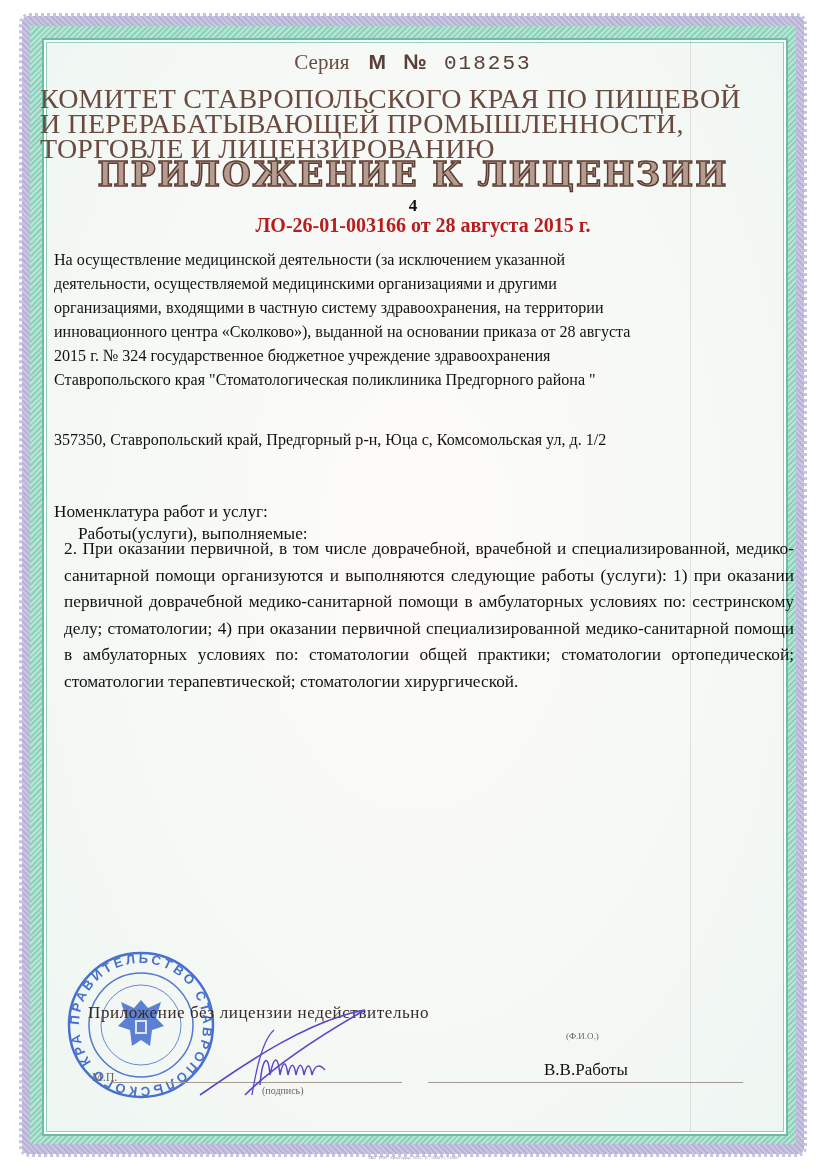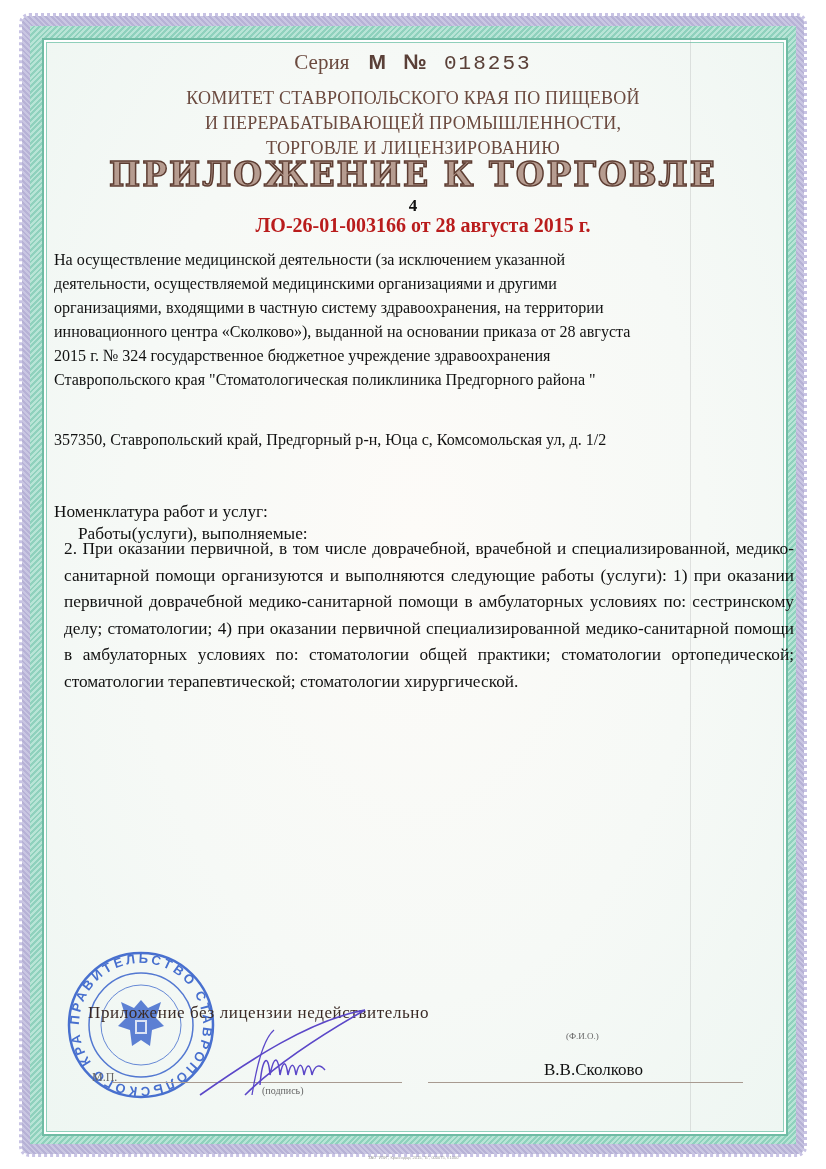--- a/index.html
+++ b/index.html
@@ -42,22 +42,22 @@
     .series {
       position: absolute; left: 0; right: 0; top: 50px; text-align: center;
       color: #6b4a3f; font-size: 21px;
     }
     .series .lbl { font-family: "Liberation Serif", serif; }
     .series .letter { font-family: "Liberation Sans", sans-serif; font-weight: bold; color: #5a4038; margin-left: 14px; }
     .series .no { font-family: "Liberation Sans", sans-serif; font-weight: bold; color: #5a4038; margin-left: 12px; }
     .series .num { font-family: "Liberation Mono", monospace; color: #5a4038; margin-left: 12px; letter-spacing: 2px; }
 
     .committee {
-      position: absolute; left: 0; right: 0; top: 86px; text-align: center;
-      color: #6b4a3f; font-size: 18px; line-height: 25px; letter-spacing: 0.2px;
+      position: absolute; left: 0; right: 0; top: 86px; 
+      color: #6b4a3f; font-size: 28px; line-height: 25px; letter-spacing: 0.2px; padding-left: 40px;
     }
     .appendix-title {
       position: absolute; left: 0; right: 0; top: 155px; text-align: center;
       font-size: 33px; font-weight: bold; letter-spacing: 2px;
       color: #b69c90;
       -webkit-text-stroke: 1.5px #5d3d32;
       font-family: "DejaVu Serif", serif;
     }
     .page-num {
       position: absolute; left: 0; right: 0; top: 196px; text-align: center;
@@ -113,21 +113,21 @@
   <span class="no">№</span>
   <span class="num">018253</span>
 </div>
 
 <div class="committee">
   <div>КОМИТЕТ СТАВРОПОЛЬСКОГО КРАЯ ПО ПИЩЕВОЙ</div>
   <div>И ПЕРЕРАБАТЫВАЮЩЕЙ ПРОМЫШЛЕННОСТИ,</div>
   <div>ТОРГОВЛЕ И ЛИЦЕНЗИРОВАНИЮ</div>
 </div>
 
-<div class="appendix-title">ПРИЛОЖЕНИЕ К ТОРГОВЛЕ</div>
+<div class="appendix-title">ПРИЛОЖЕНИЕ К ЛИЦЕНЗИИ</div>
 <div class="page-num">4</div>
 <div class="license-line">ЛО-26-01-003166 от 28 августа 2015 г.</div>
 
 <div class="body-text intro">
   <div>На осуществление медицинской деятельности (за исключением указанной</div>
   <div>деятельности, осуществляемой медицинскими организациями и другими</div>
   <div>организациями, входящими в частную систему здравоохранения, на территории</div>
   <div>инновационного центра «Сколково»), выданной на основании приказа от 28 августа</div>
   <div>2015 г. № 324 государственное бюджетное учреждение здравоохранения</div>
   <div>Ставропольского края "Стоматологическая поликлиника Предгорного района "</div>
@@ -162,17 +162,17 @@
 
 <div class="sig-line"></div>
 <div class="sig-caption">(подпись)</div>
 
 <svg class="signature" viewBox="0 0 200 100">
   <path d="M10 95 C 60 60, 120 20, 175 10 C 140 30, 90 60, 55 95" fill="none" stroke="#5b47c8" stroke-width="1.6"></path>
   <path d="M70 85 C 72 60, 78 50, 80 75 C 84 55, 88 55, 90 75 C 93 60, 96 60, 98 75 C 101 62, 104 62, 106 75 C 109 62, 112 62, 114 75 C 117 63, 120 63, 122 75 C 125 64, 130 64, 135 70" fill="none" stroke="#5b47c8" stroke-width="1.5"></path>
   <path d="M62 95 C 66 70, 72 40, 84 30" fill="none" stroke="#5b47c8" stroke-width="1.3"></path>
 </svg>
 
-<div class="signer-name">В.В.Сколково</div>
+<div class="signer-name">В.В.Работы</div>
 <div class="name-line"></div>
 <div class="name-caption">(Ф.И.О.)</div>
 
 <div class="printer-note">ЗАО "ИЗИ", Краснодар, 2015, "Б", 000075, т.1000</div>
 
 </body></html>

